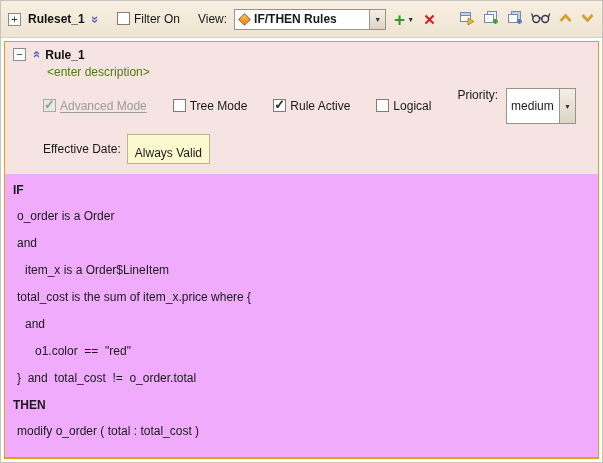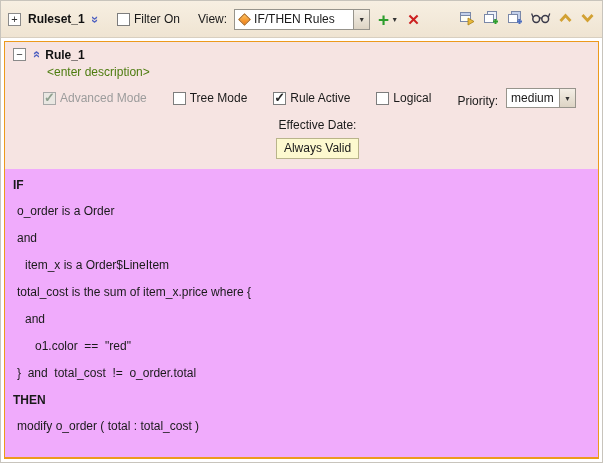--- a/index.html
+++ b/index.html
@@ -13,29 +13,29 @@
              background:linear-gradient(#f7efe2,#efe4d2); border-bottom:1px solid #d8cfc0;
              display:flex; align-items:center; padding:0 7px; gap:7px; }
   .expand-box { width:13px; height:13px; border:1px solid #8a8a8a; background:#fff;
                 display:inline-flex; align-items:center; justify-content:center;
                 font-size:11px; line-height:1; color:#333; cursor:pointer; }
   .name-wavy { font-weight:bold; color:#111;
                text-decoration-style:wavy; text-decoration-color:#c43c3c;
                text-underline-offset:2px; }
   .dblchev { display:inline-block; color:#4d5fc0; font-weight:bold; font-size:13px;
              transform:rotate(90deg); cursor:pointer; }
-  .cb-group { display:inline-flex; align-items:flex-end; gap:4px; cursor:pointer; }
+  .cb-group { display:inline-flex; align-items:flex-start; gap:4px; cursor:pointer; }
   .checkbox { width:13px; height:13px; border:1px solid #7d7d7d; background:#fff; position:relative; display:inline-block; }
   .checkbox.checked::after { content:"✓"; position:absolute; left:0px; top:-3px; font-size:13px; font-weight:bold; color:#2b2b2b; }
   .checkbox.disabled { background:#e9e7e2; border-color:#a8a8a8; }
   .checkbox.disabled::after { color:#8fa08f; }
 
   .combo { display:inline-flex; align-items:center; height:21px; background:#fff;
            border:1px solid #97948c; padding-left:4px; position:relative; cursor:pointer; }
-  .combo.view { width:136px; }
+  .combo.view { width:152px;font-weight:bold; }
   .combo .combo-text { flex:1; white-space:nowrap; overflow:hidden; }
   .combo .combo-arrow { width:16px; height:100%; margin-left:4px; border-left:1px solid #97948c;
                         background:linear-gradient(#f4efe6,#ddd4c4); display:inline-flex;
                         align-items:center; justify-content:center; font-size:7px; color:#333; }
   .diamond { width:9px; height:9px; margin:0 5px 0 1px; flex:0 0 auto;
              background:linear-gradient(135deg,#ffc25e,#ef7d12); border:1px solid #a85a06;
              transform:rotate(45deg); }
 
   .tool-btn { background:none; border:none; padding:0 1px; cursor:pointer; display:inline-flex; align-items:center; }
   .plus-glyph { color:#2d9e2d; font-size:19px; font-weight:bold; line-height:1; }
@@ -51,24 +51,24 @@
                 display:flex; flex-direction:column; }
   .rule-header { background:#f6e4e2; padding:5px 6px 8px 8px; }
   .rh-row1 { display:flex; align-items:center; gap:6px; }
   .collapse-box { width:13px; height:13px; border:1px solid #8a8a8a; background:#fff;
                   display:inline-flex; align-items:center; justify-content:center;
                   font-size:11px; line-height:1; color:#333; cursor:pointer; }
   .dblchev-up { display:inline-block; color:#4d5fc0; font-weight:bold; font-size:13px;
                 transform:rotate(-90deg); cursor:pointer; }
   .rule-desc { margin:3px 0 9px 34px; color:#4d7c0f; cursor:text; }
   .rh-row3 { display:flex; align-items:center; margin-left:30px; gap:26px; }
-  .label-disabled { color:#9c9c9c; text-underline-offset:2px; }
-  .combo.priority { width:70px; height:20px; }
-  .rh-row4 { display:flex; align-items:center; margin:10px 0 2px 30px; gap:6px;flex-direction:column; }
-  .eff-value { background:#fdf9cf; border:1px solid #b9b48b; padding:2px 7px 3px; cursor:pointer; }
+  .label-disabled { color:#9c9c9c; text-decoration:underline; text-underline-offset:2px; }
+  .combo.priority { width:70px; height:36px; }
+  .rh-row4 { display:flex; align-items:center; margin:10px 0 2px 30px; gap:6px; }
+  .eff-value { background:#fdf9cf; border:1px solid #b9b48b; padding:11px 7px 3px; cursor:pointer; }
 
   .rule-body { flex:1; background:#f0abfc; padding:9px 6px 0 6px; overflow:hidden; }
   .kw { font-weight:bold; margin:0 0 12px 2px; white-space:pre; }
   .kw.then { margin-top:2px; }
   .line { margin-bottom:13px; white-space:pre; cursor:pointer; }
   .ind1 { margin-left:6px; }
   .ind2 { margin-left:14px; }
   .ind3 { margin-left:24px; }
   .gap-before { margin-top:9px; }
 </style>

